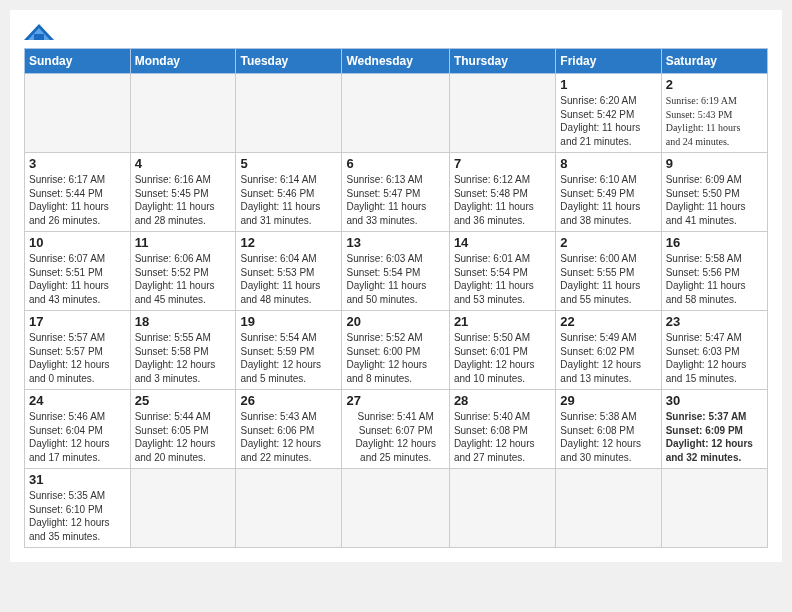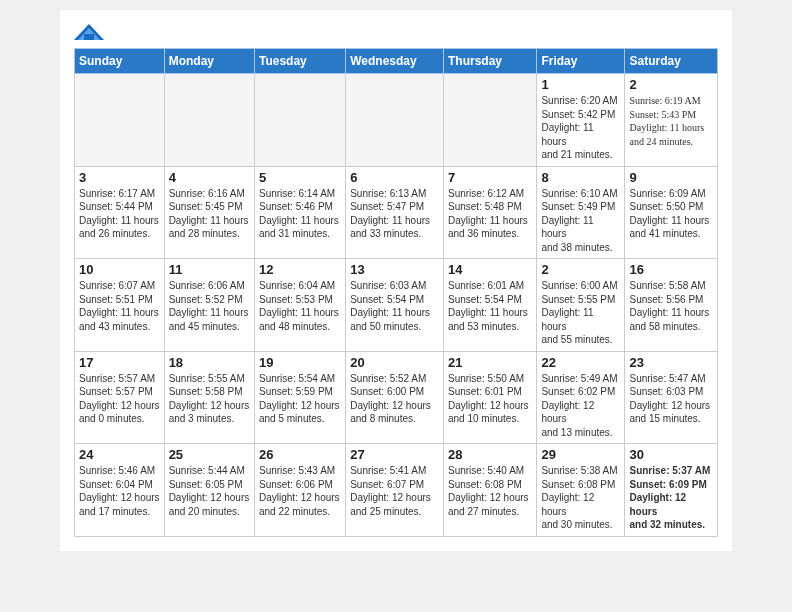--- a/index.html
+++ b/index.html
@@ -5,21 +5,21 @@
     * { box-sizing: border-box; margin: 0; padding: 0; }
     body {
       font-family: Arial, sans-serif;
       background: #f0f0f0;
       width: 792px;
       min-height: 612px;
       padding: 10px;
     }
     .page {
       background: #fff;
-      width: 672px;
+      width: 772px;
       margin: 0 auto;
       padding: 10px 14px 14px;
     }
     .header {
       display: flex;
       justify-content: space-between;
       align-items: flex-start;
       margin-bottom: 4px;
     }
     .logo {
@@ -318,21 +318,21 @@
           </td>
           <td>
             <span class="day-num">26</span>
             <div class="day-info" style="white-space: pre-line;">Sunrise: 5:43 AM
 Sunset: 6:06 PM
 Daylight: 12 hours
 and 22 minutes.</div>
           </td>
           <td>
             <span class="day-num">27</span>
-            <div class="day-info" style="white-space: pre-line;">Sunrise: 5:41 AM
+            <div class="day-info" style="white-space: pre-line; text-align: center;">Sunrise: 5:41 AM
 Sunset: 6:07 PM
 Daylight: 12 hours
 and 25 minutes.</div>
           </td>
           <td>
             <span class="day-num">28</span>
             <div class="day-info" style="white-space: pre-line;">Sunrise: 5:40 AM
 Sunset: 6:08 PM
 Daylight: 12 hours
 and 27 minutes.</div>
@@ -344,16 +344,31 @@
 Daylight: 12 hours
 and 30 minutes.</div>
           </td>
           <td>
             <span class="day-num">30</span>
             <div class="day-info" style="white-space: pre-line; font-weight: bold;">Sunrise: 5:37 AM
 Sunset: 6:09 PM
 Daylight: 12 hours
 and 32 minutes.</div>
           </td>
+        </tr>
+        <tr>
+          <td>
+            <span class="day-num">31</span>
+            <div class="day-info" style="white-space: pre-line;">Sunrise: 5:35 AM
+Sunset: 6:10 PM
+Daylight: 12 hours
+and 35 minutes.</div>
+          </td>
+          <td class="empty"></td>
+          <td class="empty"></td>
+          <td class="empty"></td>
+          <td class="empty"></td>
+          <td class="empty"></td>
+          <td class="empty"></td>
         </tr>
       </tbody>
   </table>
 </div>
 
 </body></html>

